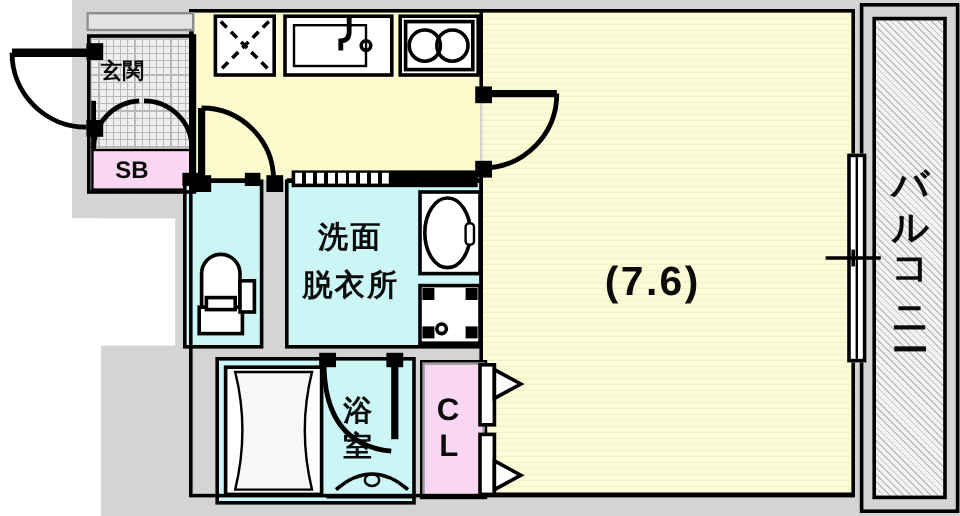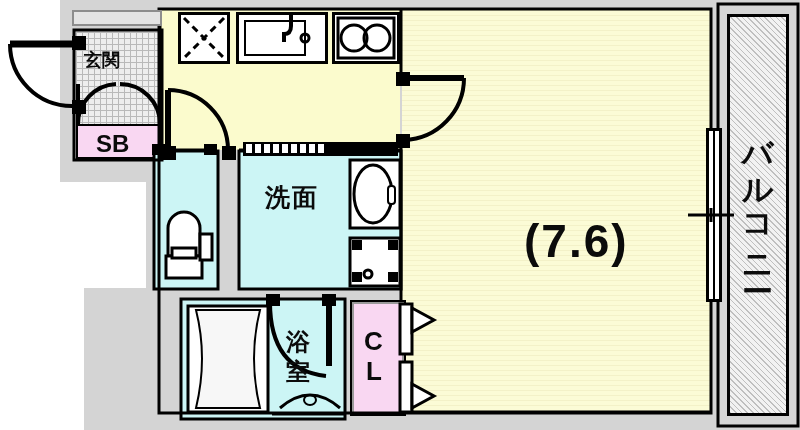--- a/index.html
+++ b/index.html
@@ -216,28 +216,29 @@
 
   <div class="abs" style="left:706px;top:128px;width:16px;height:174px;border:3px solid #000;background:#fff;"></div>
   <div class="abs ln" style="left:713px;top:131px;width:2px;height:168px;"></div>
   <svg style="left:688px;top:208px;width:48px;height:14px;">
     <line x1="0" y1="7" x2="46" y2="7" stroke="#000" stroke-width="3"></line>
     <line x1="23" y1="0" x2="23" y2="14" stroke="#000" stroke-width="3"></line>
   </svg>
 
   <div class="lbl lbl-jp" style="left:84px;top:40px;font-size:18px;margin-top:11px;">玄関</div>
 
-  <div class="lbl" style="left:96px;top:132px;font-size:24px;">SB</div>
+  <div class="lbl" style="left:96px;top:132px;font-size:20px;">SB</div>
 
 
   <div class="lbl lbl-jp" style="left:265px;top:185px;font-size:25px;letter-spacing:2px;">洗面</div>
+  <div class="lbl lbl-jp" style="left:252px;top:225px;font-size:25px;letter-spacing:2px;">脱衣所</div>
 
   <div class="lbl lbl-jp" style="left:286px;top:330px;font-size:24px;">浴</div>
   <div class="lbl lbl-jp" style="left:286px;top:360px;font-size:24px;">室</div>
 
   <div class="lbl" style="left:364px;top:328px;font-size:26px;">C</div>
   <div class="lbl" style="left:366px;top:358px;font-size:26px;">L</div>
 
-  <div class="lbl" style="left:504px;top:218px;font-size:46px;letter-spacing:2px;margin-left:20px;">(7.6)</div>
+  <div class="lbl" style="left:504px;top:218px;font-size:34px;letter-spacing:2px;">(7.6)</div>
 
   <div class="lbl lbl-jp lbl-vert" style="left:742px;top:118px;font-size:31px;letter-spacing:4px;">バルコニー</div>
 
 </div>
 
 </body></html>

